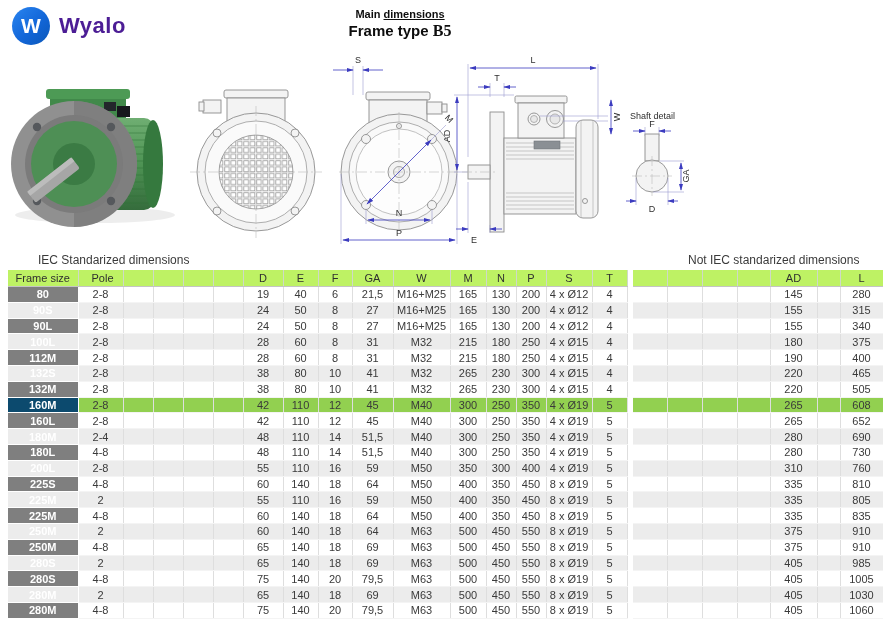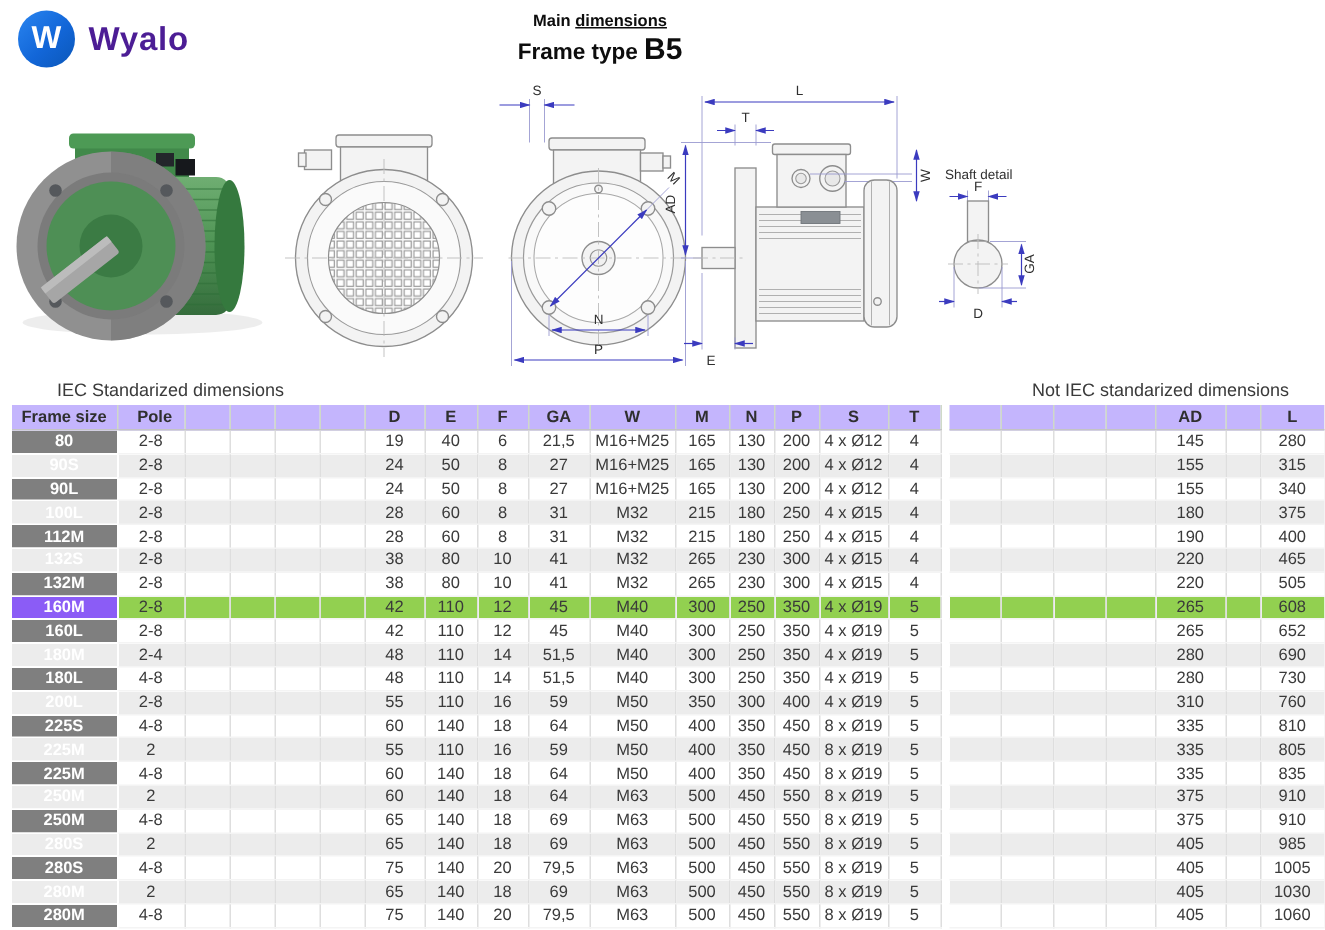--- a/index.html
+++ b/index.html
@@ -15,21 +15,21 @@
     width:38px; height:38px; border-radius:50%;
     background:linear-gradient(135deg,#2a85f0 0%,#1266d8 55%,#0b57b8 100%);
     color:#fff; font-weight:bold; font-size:21px;
     display:flex; align-items:center; justify-content:center;
   }
   .logo-text { color:#4c1d95; font-size:22px; font-weight:bold; letter-spacing:.5px; }
   .titles { position:absolute; left:150px; top:8px; width:500px; text-align:center; color:#0d0d0d; }
   .t1 { font-size:11px; font-weight:bold; }
   .t1 .u { text-decoration:underline; }
   .t2 { font-size:15px; font-weight:bold; margin-top:2px; }
-  .t2 .big { font-size:20px; }
+  .t2 .big { font-size:16px;font-family:Liberation Serif, serif; }
 
   
   .drawings { position:absolute; left:0; top:52px; }
   svg text { font-family:"Liberation Sans", sans-serif; }
   .draw { fill:#f3f3f3; stroke:#8d8d8d; stroke-width:.9; }
   .drawthin { fill:none; stroke:#a8a8a8; stroke-width:.6; }
   .center { fill:none; stroke:#bcbcbc; stroke-width:.6; stroke-dasharray:10 3 2 3; }
   .dim { fill:none; stroke:#3b3bbf; stroke-width:.8; }
   .ext { fill:none; stroke:#9a9ad0; stroke-width:.6; }
   .dimlabel { font-size:9px; fill:#2f2f2f; }
@@ -37,31 +37,31 @@
   
   .tbl-title { position:absolute; top:253px; font-size:12px; color:#3a3a3a; box-sizing:border-box; }
   #t-iec  { left:8px;  width:619px; text-align:left; padding-left:30px; }
   #t-niec { left:633px; width:250px; text-align:left; padding-left:55px; }
 
   
   table.tbl { position:absolute; top:270px; border-collapse:collapse; table-layout:fixed;
               font-size:11px; color:#3a3a3a; }
   #iec  { left:8px;  width:619px; }
   #niec { left:633px; width:250px; }
-  .tbl th { background:#c4b5fd; height:16px; font-size:11px; font-weight:bold; color:#2f2f2f;
+  .tbl th { background:#bef264; height:16px; font-size:11px; font-weight:normal; color:#2f2f2f;
             padding:0; border-right:1px solid #cfd9c8; border-bottom:1px solid #c4c4c4; }
   .tbl th.th-left { text-align:left; padding-left:13px; }
   .tbl td { height:14.8px; line-height:14px; padding:0; text-align:center;
             border-right:1px solid #dedede; border-bottom:1px solid #f4f4f4; background:#fff;
             white-space:nowrap; overflow:hidden; }
   .tbl tbody tr:nth-child(even) td { background:#ececec; }
   .tbl tbody tr.hl td { background:#92d050; }
   .tbl td.frame-cell { background:#7f7f7f; color:#fff; font-weight:bold;
                        border-bottom:1px solid #fff; border-right:1px solid #fff; }
-  .tbl tbody tr.hl td.frame-cell { background:#8b5cf6;margin-left:40px; }
+  .tbl tbody tr.hl td.frame-cell { background:#0c4a6e;margin-left:40px; }
 </style>
 </head>
 <body>
 
 <div class="page">
 
   <div class="logo">
     <div class="logo-mark">
       <span>W</span>
     </div>

